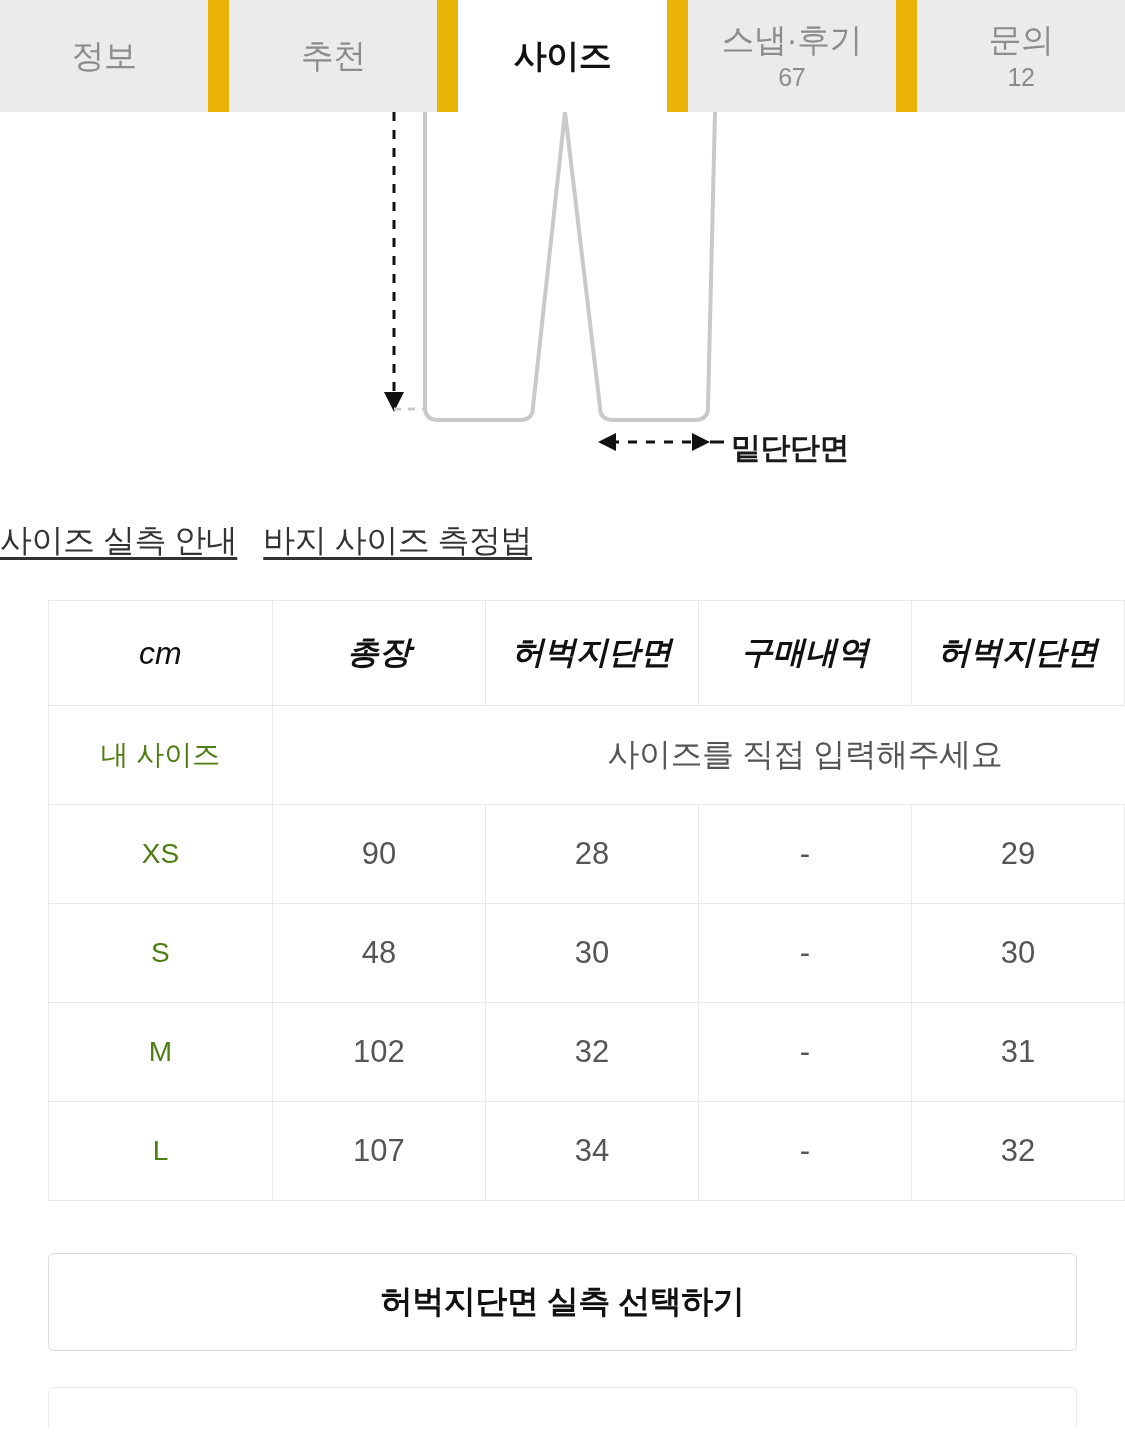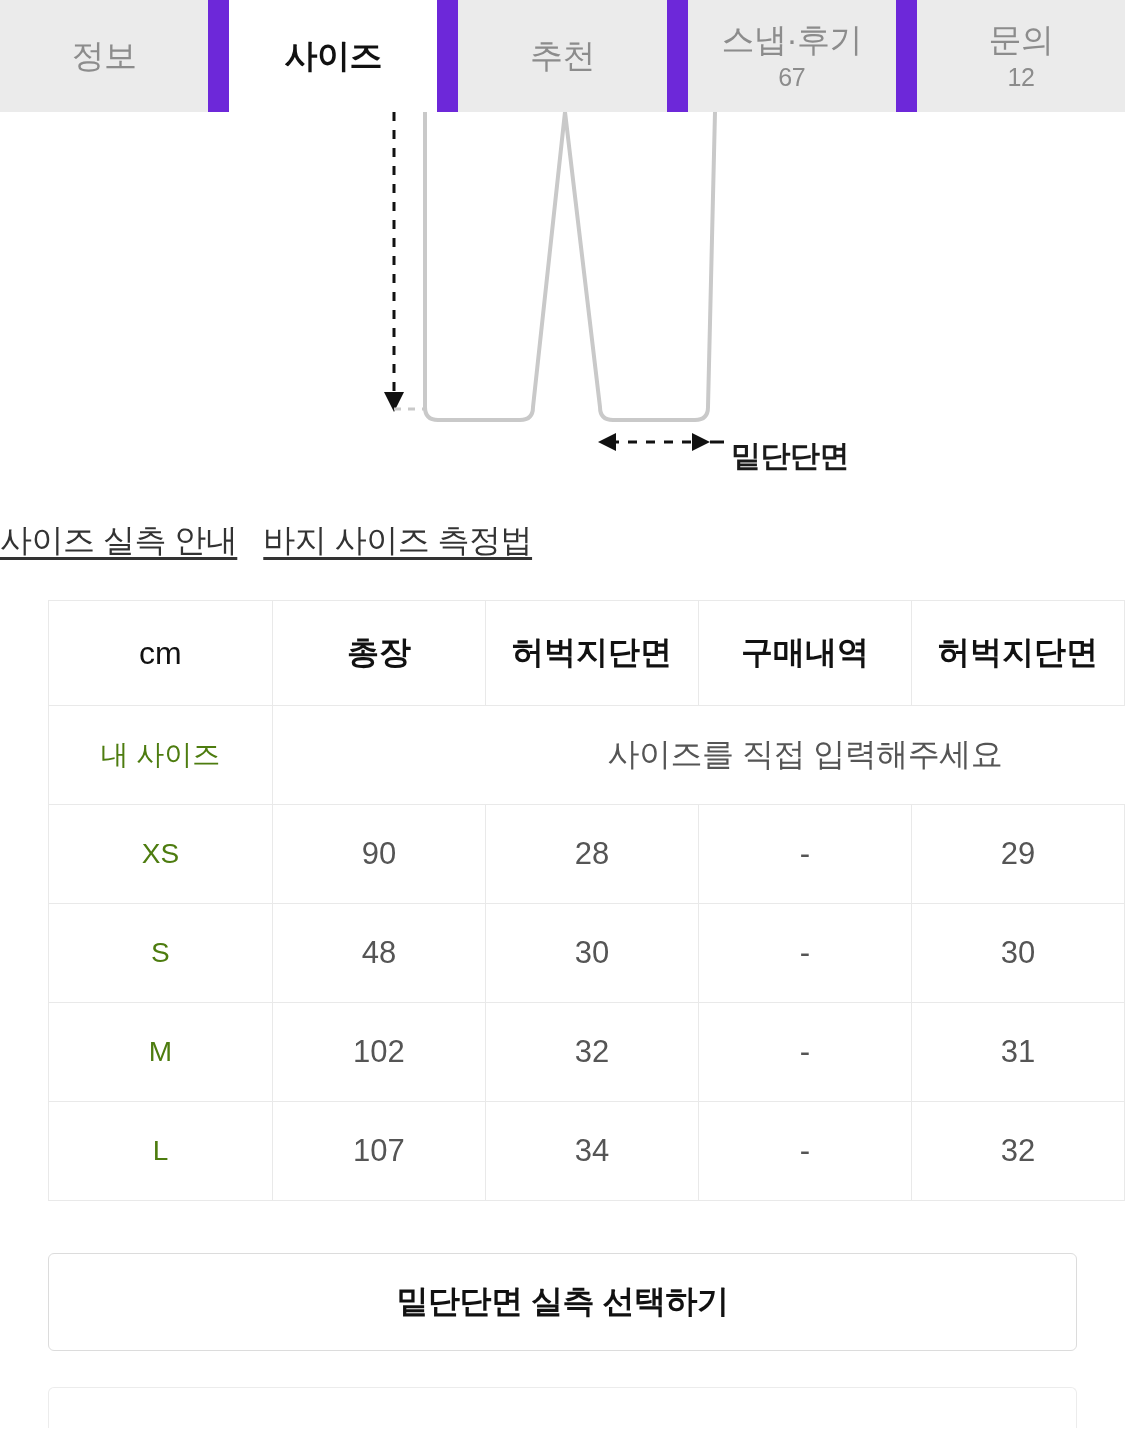--- a/index.html
+++ b/index.html
@@ -19,21 +19,21 @@
     width: 1125px;
     height: 1445px;
     overflow: hidden;
   }
 
   
   .tabbar {
     display: flex;
     width: 100%;
     height: 112px;
-    background: #6d28d9;
+    background: #eab308;
     box-sizing: border-box;
     gap: 21px;
   }
   .tab {
     flex: 1 1 0;
     display: flex;
     flex-direction: column;
     align-items: center;
     justify-content: center;
     background: #ebebeb;
@@ -108,20 +108,21 @@
     vertical-align: middle;
     color: #555555;
     font-weight: normal;
     padding: 0;
   }
   table.size-table thead th {
     color: #111111;
     font-weight: bold;
     font-size: 32px;
     height: 104px;
+    font-style: italic;
   }
   table.size-table thead th:first-child {
     font-weight: normal;
     color: #111111;
   }
   table.size-table td.rowhead,
   table.size-table th.rowhead {
     color: #4d7c0f;
     font-weight: normal;
     font-size: 28px;
@@ -170,25 +171,25 @@
 </style>
 </head>
 <body>
 
 <div class="page">
 
   <div class="tabbar">
     <div class="tab">
       <span>정보</span>
     </div>
+    <div class="tab">
+      <span>추천</span>
+    </div>
     <div class="tab active">
       <span>사이즈</span>
-    </div>
-    <div class="tab">
-      <span>추천</span>
     </div>
     <div class="tab">
       <span>스냅·후기</span>
       <span class="sub">67</span>
     </div>
     <div class="tab">
       <span>문의</span>
       <span class="sub">12</span>
     </div>
   </div>
@@ -202,21 +203,21 @@
 
       <line x1="394" y1="0" x2="394" y2="283" stroke="#111" stroke-width="3" stroke-dasharray="9 9"></line>
       <polygon points="394,300 384,280 404,280" fill="#111"></polygon>
       <line x1="394" y1="297" x2="424" y2="297" stroke="#c9c9c9" stroke-width="3" stroke-dasharray="7 7"></line>
 
       <line x1="610" y1="330" x2="698" y2="330" stroke="#111" stroke-width="3" stroke-dasharray="9 9"></line>
       <polygon points="598,330 616,321 616,339" fill="#111"></polygon>
       <polygon points="710,330 692,321 692,339" fill="#111"></polygon>
       <line x1="710" y1="330" x2="724" y2="330" stroke="#111" stroke-width="3"></line>
     </svg>
-    <div class="illus-label" style="left: 731px; top: 324px;">밑단단면</div>
+    <div class="illus-label" style="left: 731px; top: 316px;">밑단단면</div>
   </div>
 
   <div class="guides">
     <span class="guide-link">사이즈 실측 안내</span>
     <span class="guide-link">바지 사이즈 측정법</span>
   </div>
 
   <div class="table-wrap">
     <table class="size-table">
       <colgroup>
@@ -272,18 +273,18 @@
           <td>34</td>
           <td>-</td>
           <td>32</td>
           <td>3</td>
         </tr>
       </tbody>
     </table>
   </div>
 
   <div class="actions">
-    <div class="action-btn">밑단단면 실측 선택하기</div>
+    <div class="action-btn">허벅지단면 실측 선택하기</div>
   </div>
 
   <div class="bottom-card"></div>
 
 </div>
 
 </body></html>

